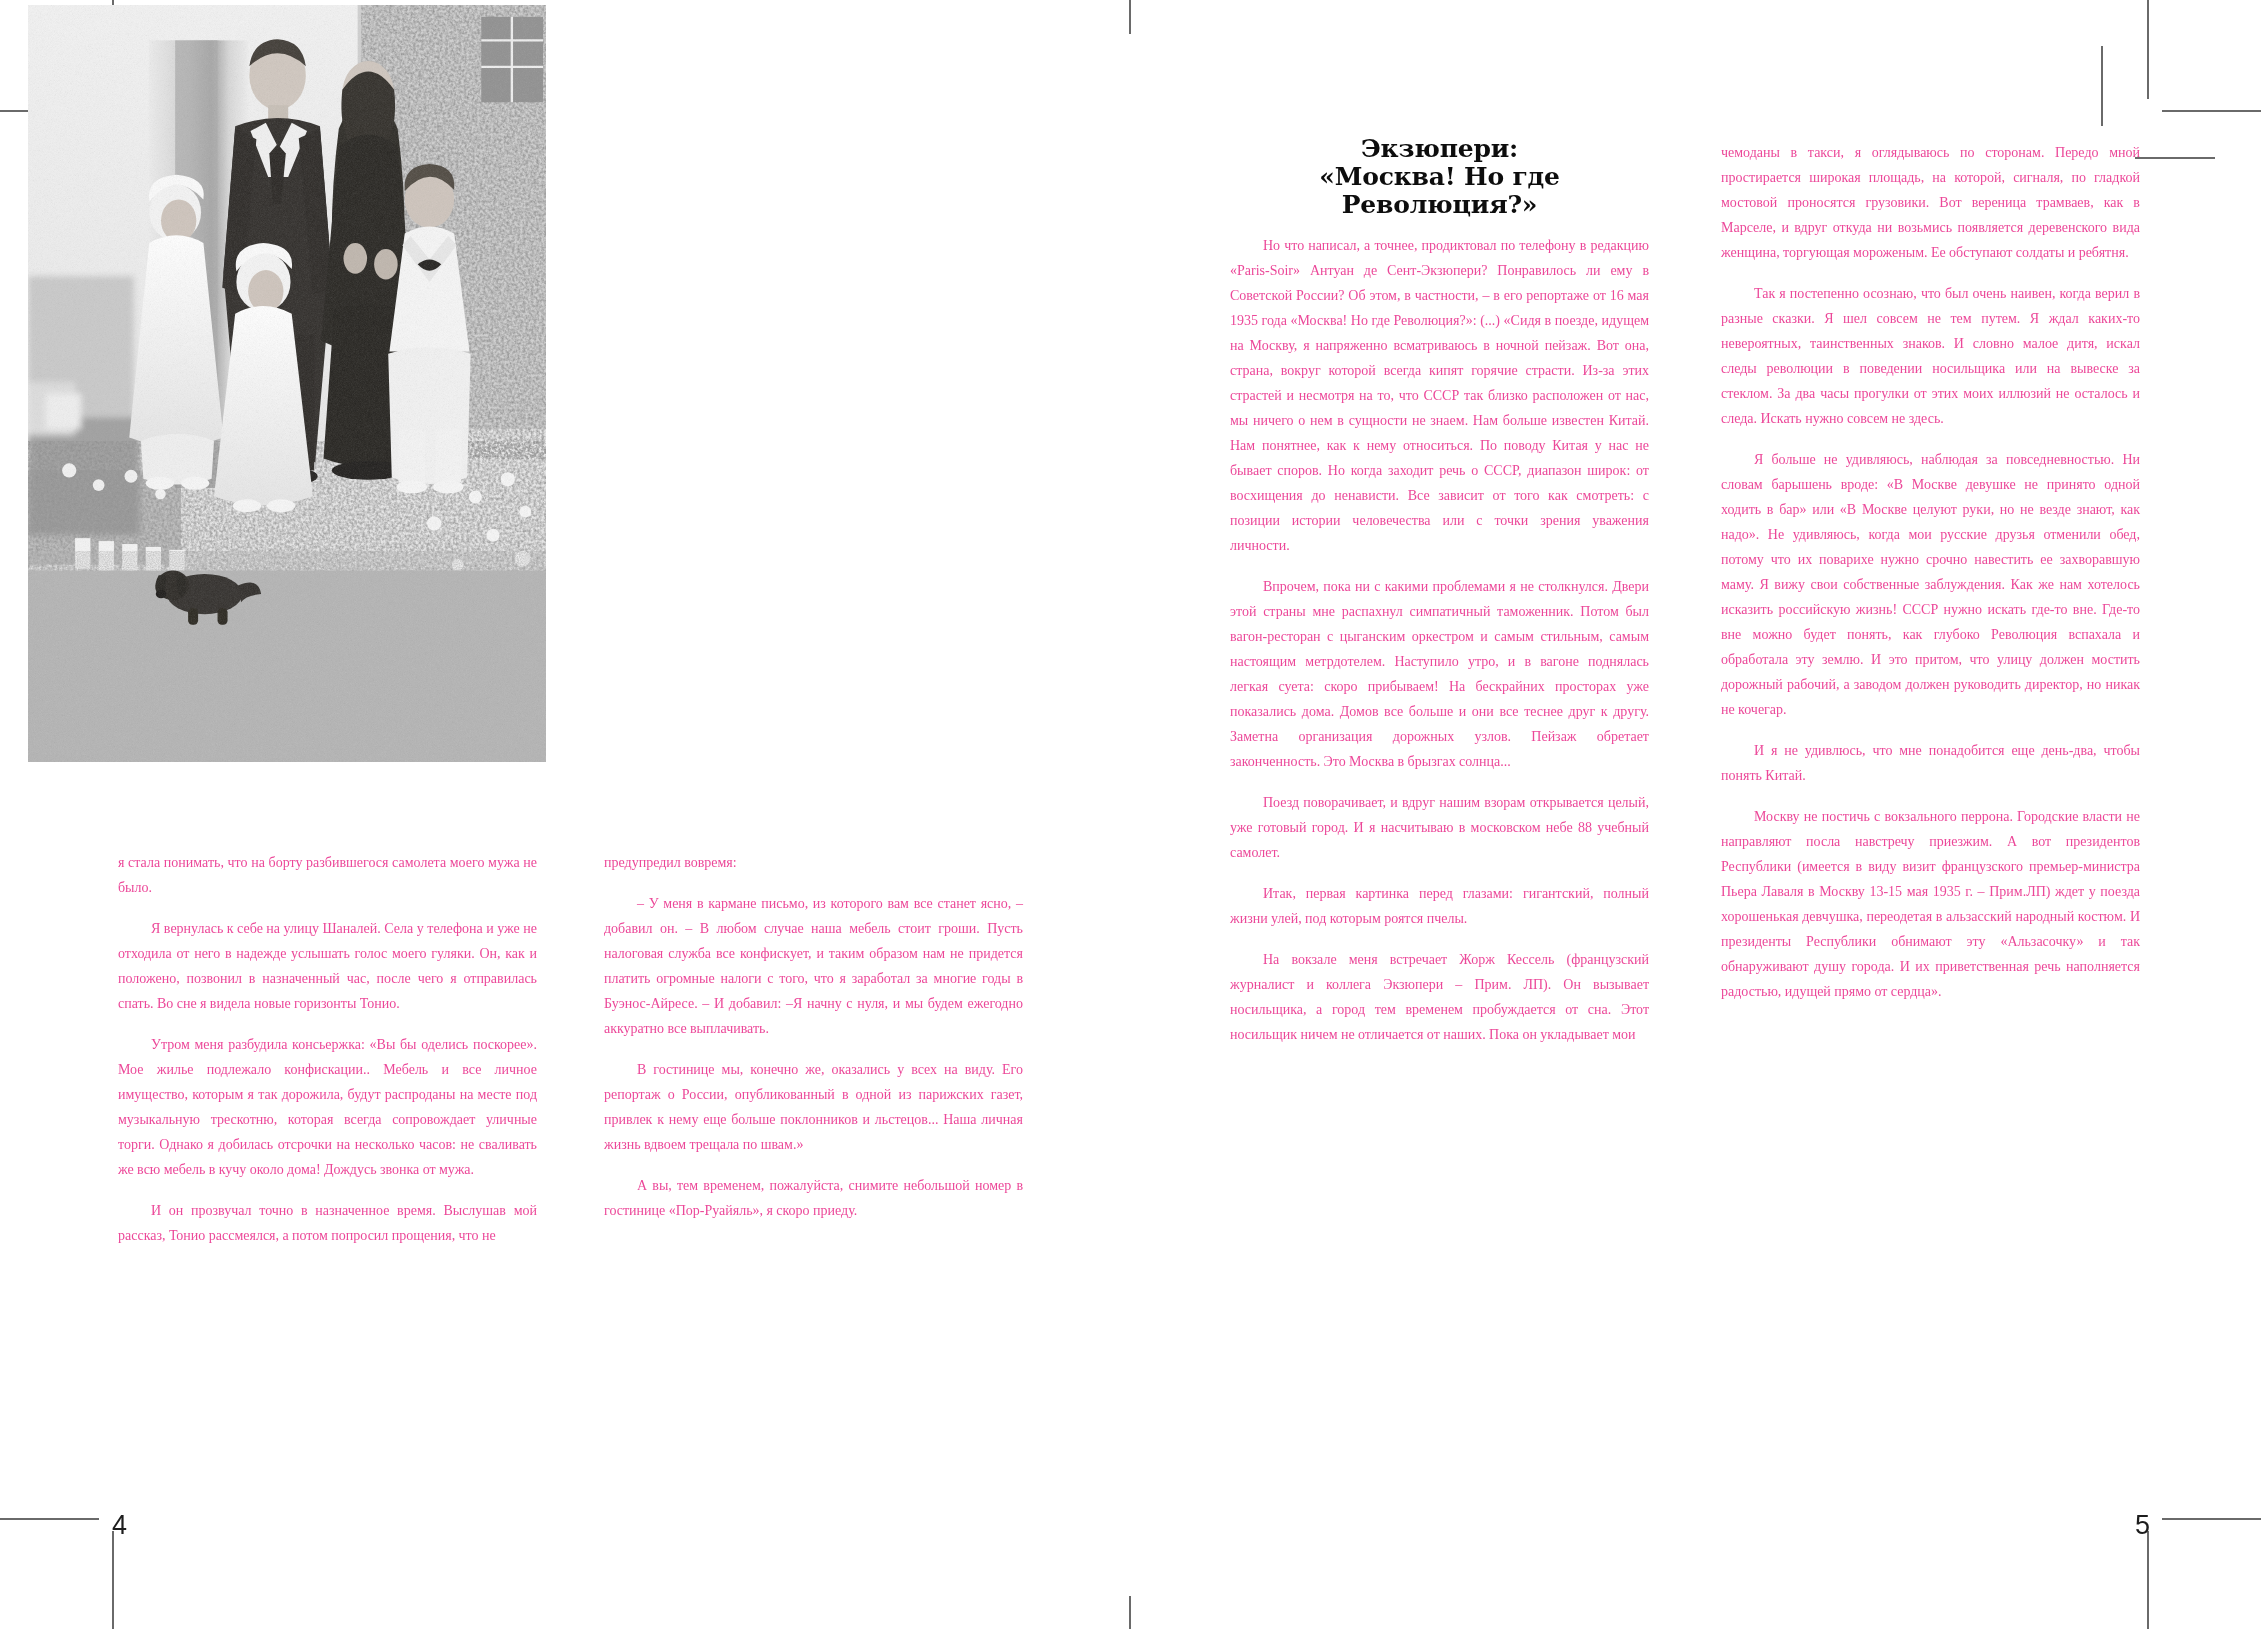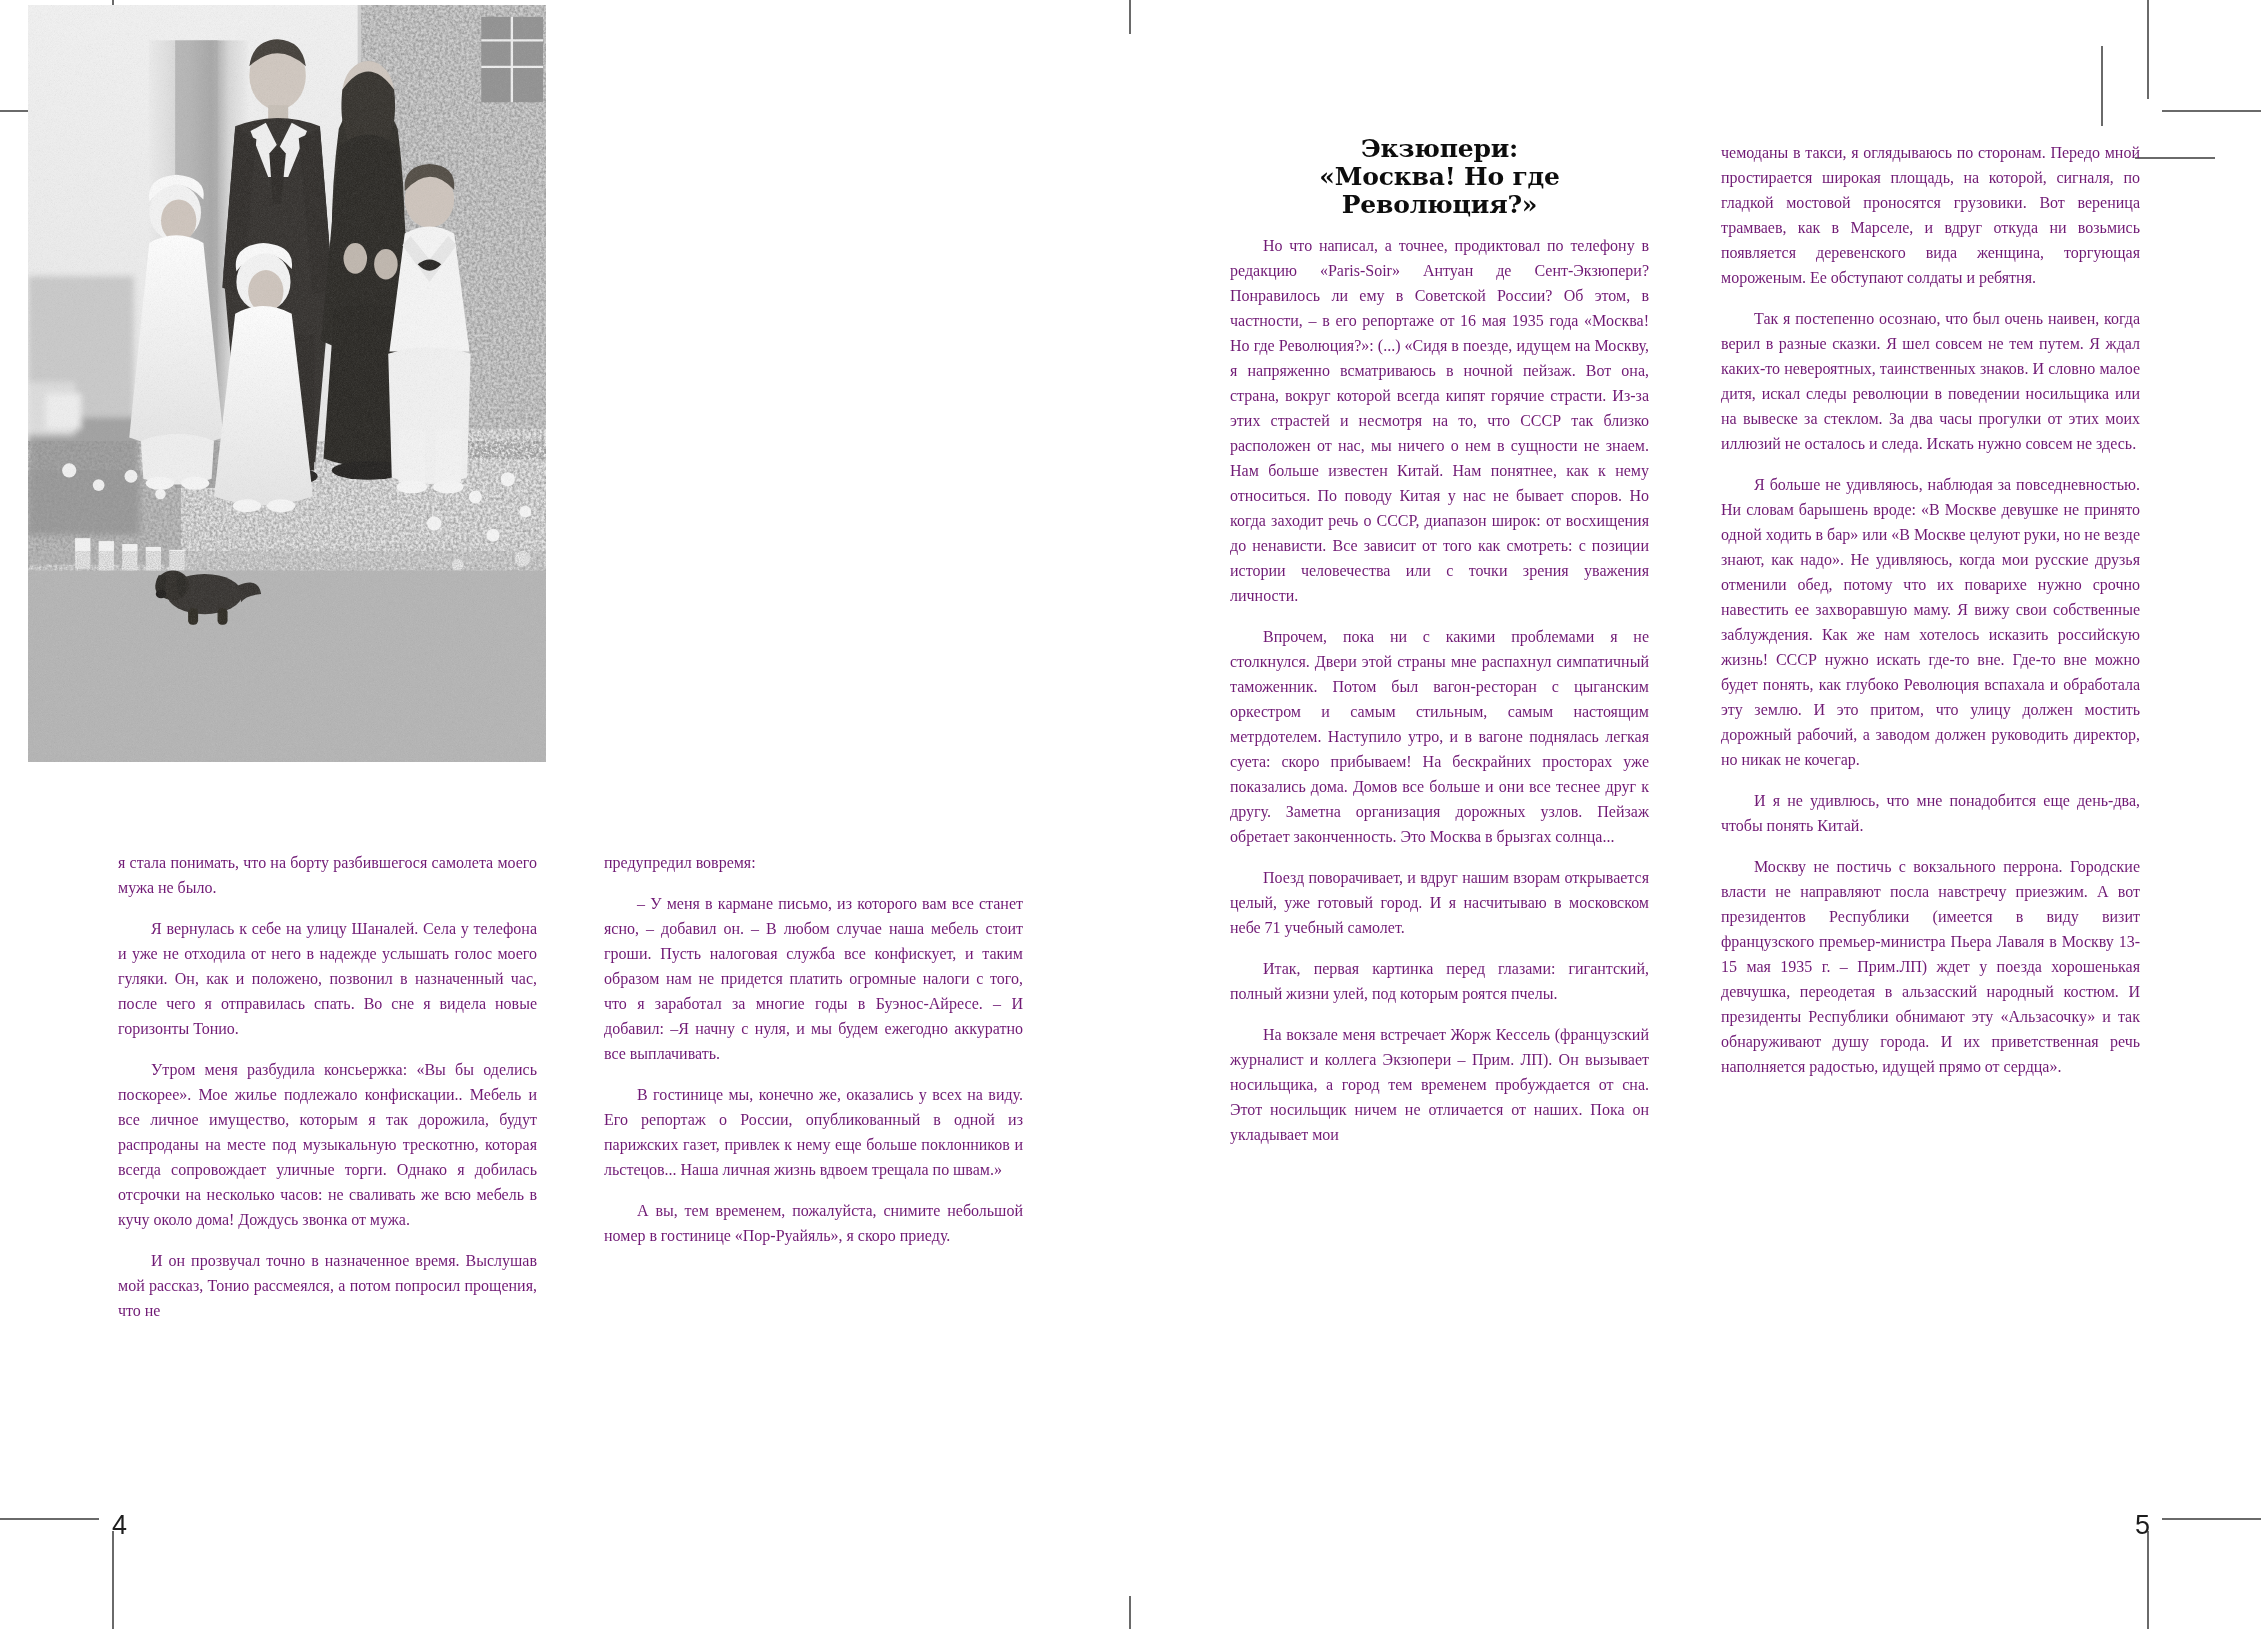--- a/index.html
+++ b/index.html
@@ -38,23 +38,23 @@
 
   
   .spread {
     position: absolute;
     inset: 0;
   }
   .col {
     position: absolute;
     text-align: justify;
     text-justify: inter-word;
-    font-size: 16px;
+    font-size: 14px;
     line-height: 25px;
-    color: #701a75;
+    color: #ec4899;
     -webkit-hyphens: none;
     hyphens: none;
     word-spacing: -0.1px;
   }
   .col p {
     margin: 0 0 16px 0;
     text-indent: 33px;
   }
   .col p.noindent { text-indent: 0; }
   .col p:last-child { margin-bottom: 0; }
@@ -300,21 +300,21 @@
   <div class="col" id="col-2">
     <p class="noindent">предупредил вовремя:</p>
     <p>– У меня в кармане письмо, из которого вам все станет ясно, – добавил он. – В любом случае наша мебель стоит гроши. Пусть налоговая служба все конфискует, и таким образом нам не придется платить огромные налоги с того, что я заработал за многие годы в Буэнос-Айресе. – И добавил: –Я начну с нуля, и мы будем ежегодно аккуратно все выплачивать.</p>
     <p>В гостинице мы, конечно же, оказались у всех на виду. Его репортаж о России, опубликованный в одной из парижских газет, привлек к нему еще больше поклонников и льстецов... Наша личная жизнь вдвоем трещала по швам.»</p>
     <p>А вы, тем временем, пожалуйста, снимите небольшой номер в гостинице «Пор-Руайяль», я скоро приеду.</p>
   </div>
 
   <div class="col has-head" id="col-3">
     <p>Но что написал, а точнее, продиктовал по телефону в редакцию «Paris-Soir» Антуан де Сент-Экзюпери? Понравилось ли ему в Советской России? Об этом, в частности, – в его репортаже от 16 мая 1935 года «Москва! Но где Революция?»: (...) «Сидя в поезде, идущем на Москву, я напряженно всматриваюсь в ночной пейзаж. Вот она, страна, вокруг которой всегда кипят горячие страсти. Из-за этих страстей и несмотря на то, что СССР так близко расположен от нас, мы ничего о нем в сущности не знаем. Нам больше известен Китай. Нам понятнее, как к нему относиться. По поводу Китая у нас не бывает споров. Но когда заходит речь о СССР, диапазон широк: от восхищения до ненависти. Все зависит от того как смотреть: с позиции истории человечества или с точки зрения уважения личности.</p>
     <p>Впрочем, пока ни с какими проблемами я не столкнулся. Двери этой страны мне распахнул симпатичный таможенник. Потом был вагон-ресторан с цыганским оркестром и самым стильным, самым настоящим метрдотелем. Наступило утро, и в вагоне поднялась легкая суета: скоро прибываем! На бескрайних просторах уже показались дома. Домов все больше и они все теснее друг к другу. Заметна организация дорожных узлов. Пейзаж обретает законченность. Это Москва в брызгах солнца...</p>
-    <p>Поезд поворачивает, и вдруг нашим взорам открывается целый, уже готовый город. И я насчитываю в московском небе 71 учебный самолет.</p>
+    <p>Поезд поворачивает, и вдруг нашим взорам открывается целый, уже готовый город. И я насчитываю в московском небе 88 учебный самолет.</p>
     <p>Итак, первая картинка перед глазами: гигантский, полный жизни улей, под которым роятся пчелы.</p>
     <p>На вокзале меня встречает Жорж Кессель (французский журналист и коллега Экзюпери – Прим. ЛП). Он вызывает носильщика, а город тем временем пробуждается от сна. Этот носильщик ничем не отличается от наших. Пока он укладывает мои</p>
   </div>
 
   <div class="col" id="col-4">
     <p class="noindent">чемоданы в такси, я оглядываюсь по сторонам. Передо мной простирается широкая площадь, на которой, сигналя, по гладкой мостовой проносятся грузовики. Вот вереница трамваев, как в Марселе, и вдруг откуда ни возьмись появляется деревенского вида женщина, торгующая мороженым. Ее обступают солдаты и ребятня.</p>
     <p>Так я постепенно осознаю, что был очень наивен, когда верил в разные сказки. Я шел совсем не тем путем. Я ждал каких-то невероятных, таинственных знаков. И словно малое дитя, искал следы революции в поведении носильщика или на вывеске за стеклом. За два часы прогулки от этих моих иллюзий не осталось и следа. Искать нужно совсем не здесь.</p>
     <p>Я больше не удивляюсь, наблюдая за повседневностью. Ни словам барышень вроде: «В Москве девушке не принято одной ходить в бар» или «В Москве целуют руки, но не везде знают, как надо». Не удивляюсь, когда мои русские друзья отменили обед, потому что их поварихе нужно срочно навестить ее захворавшую маму. Я вижу свои собственные заблуждения. Как же нам хотелось исказить российскую жизнь! СССР нужно искать где-то вне. Где-то вне можно будет понять, как глубоко Революция вспахала и обработала эту землю. И это притом, что улицу должен мостить дорожный рабочий, а заводом должен руководить директор, но никак не кочегар.</p>
     <p>И я не удивлюсь, что мне понадобится еще день-два, чтобы понять Китай.</p>
     <p>Москву не постичь с вокзального перрона. Городские власти не направляют посла навстречу приезжим. А вот президентов Республики (имеется в виду визит французского премьер-министра Пьера Лаваля в Москву 13-15 мая 1935 г. – Прим.ЛП) ждет у поезда хорошенькая девчушка, переодетая в альзасский народный костюм. И президенты Республики обнимают эту «Альзасочку» и так обнаруживают душу города. И их приветственная речь наполняется радостью, идущей прямо от сердца».</p>

